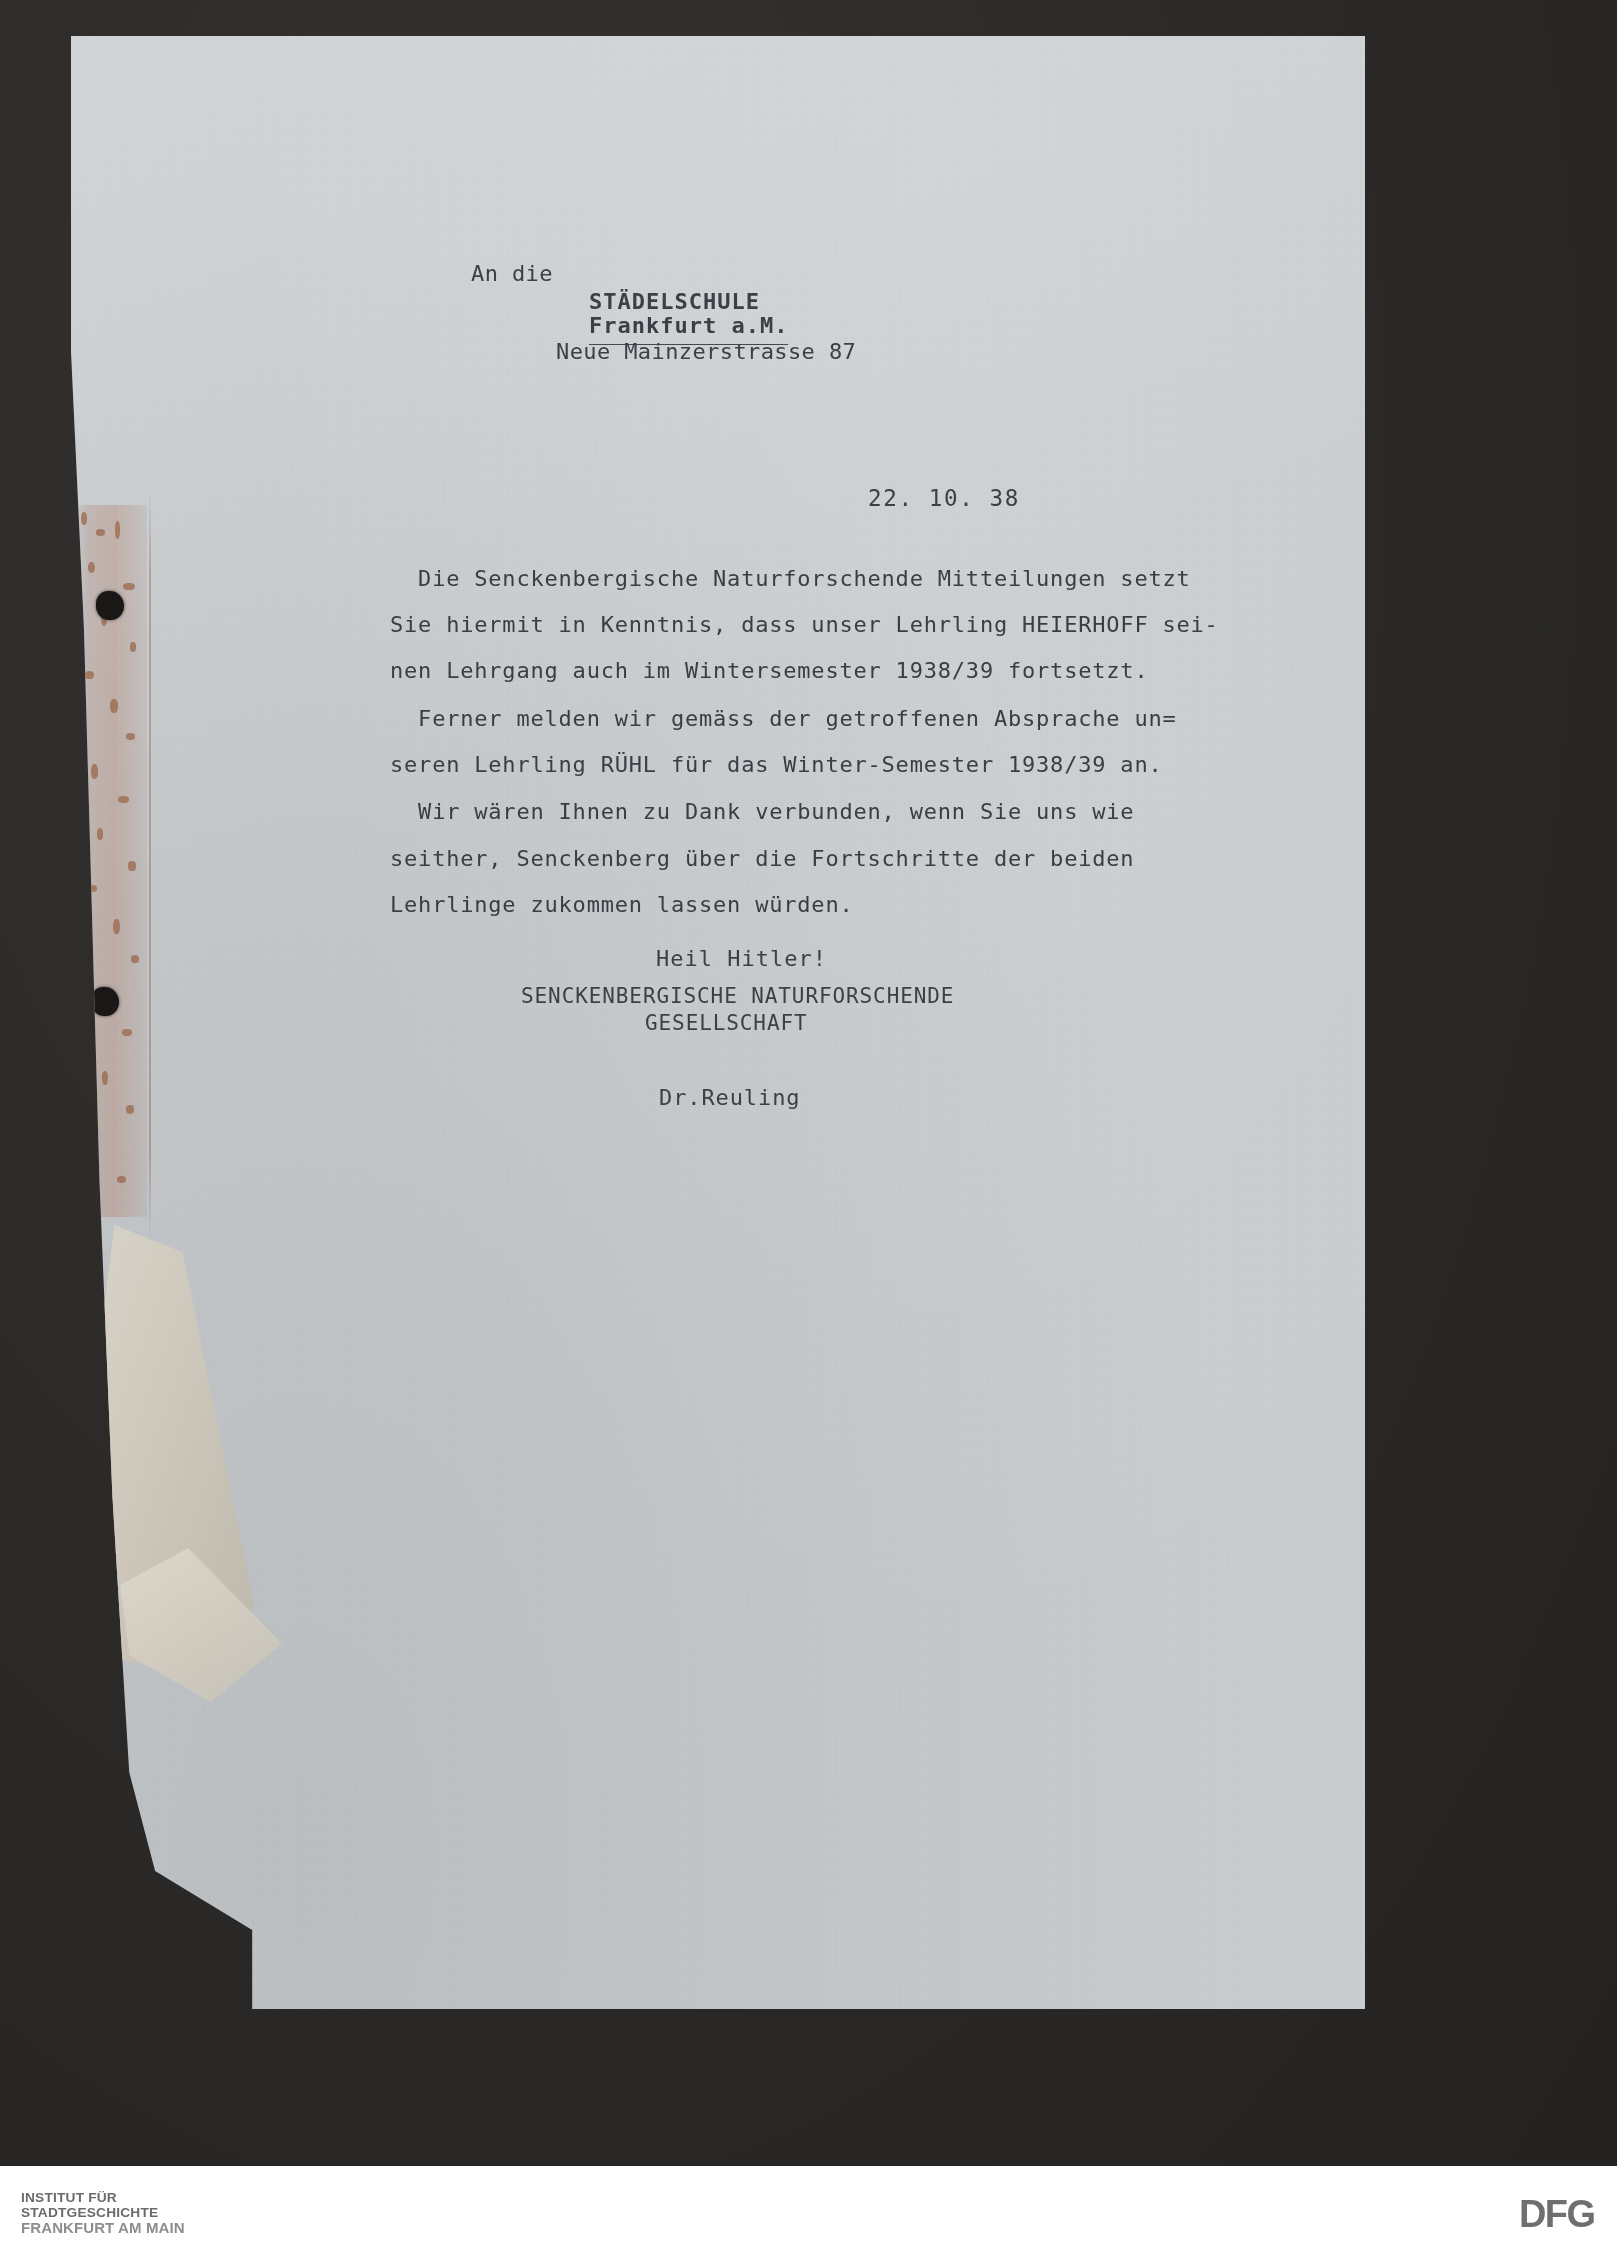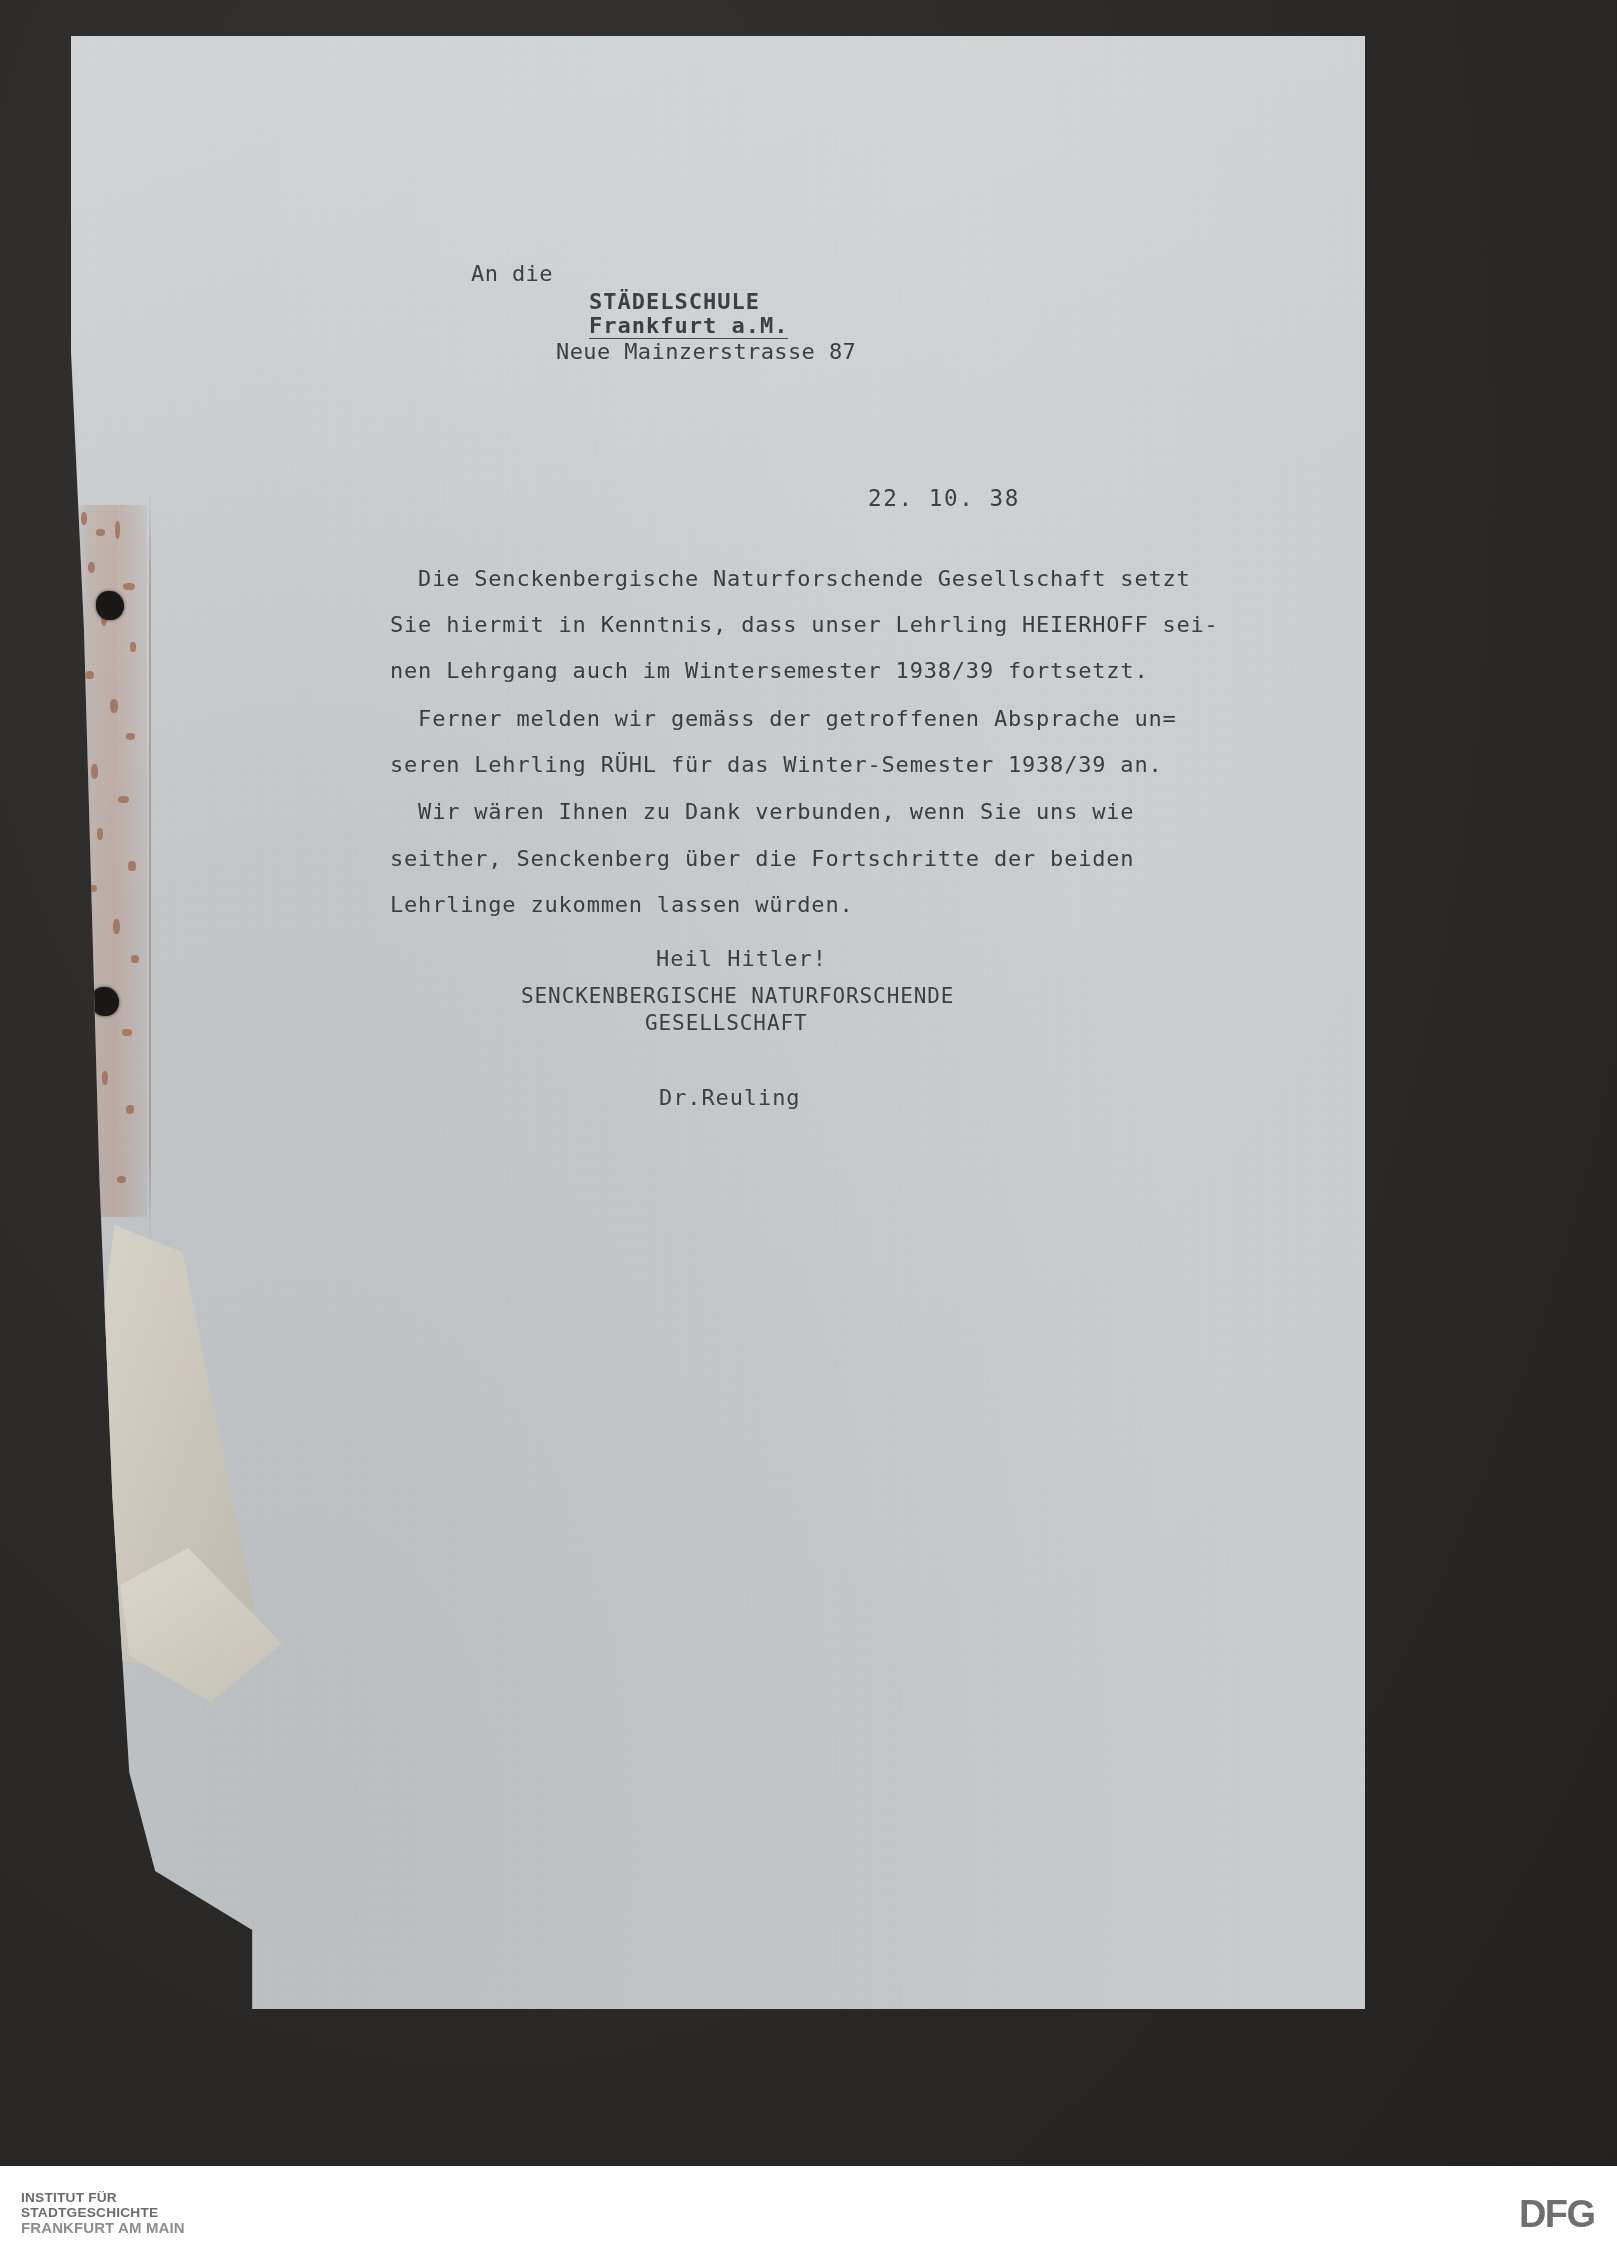--- a/index.html
+++ b/index.html
@@ -172,21 +172,21 @@
   #letter-body {
     position: absolute;
     left: 0; top: 0;
     width: 1294px;
     height: 1973px;
   }
   .addr-line    { font-size: 22px; }
   #addr-to      { left: 400px; top: 225px; }
   #addr-school  { left: 518px; top: 253px; font-weight: bold; letter-spacing: 1px; }
   #addr-city    { left: 518px; top: 277px; font-weight: bold; letter-spacing: 1px;
-                  border-bottom: 1.6px solid #45484f; padding-bottom: 0; }
+                  border-bottom: 1.6px solid #45484f; padding-bottom: 6px; }
   #addr-street  { left: 485px; top: 303px; }
 
   #letter-date  { left: 797px; top: 449px; font-size: 22.6px; letter-spacing: 1.6px; }
 
   .body-line {
     font-size: 22px;
     letter-spacing: 0.8px;
     color: #3a3d44;
   }
 
@@ -239,21 +239,21 @@
   <div id="letter-body">
 
     <div class="tw addr-line" id="addr-to">An die</div>
     <div class="tw addr-line" id="addr-school">STÄDELSCHULE</div>
     <div class="tw addr-line" id="addr-city">Frankfurt a.M.</div>
     <div class="tw addr-line" id="addr-street">Neue Mainzerstrasse 87</div>
 
     <div class="tw" id="letter-date">22. 10. 38</div>
 
     <div id="paragraph-block">
-        <div class="tw body-line" style="left: 319px; top: 530px;">  Die Senckenbergische Naturforschende Gesellschaft setzt</div>
+        <div class="tw body-line" style="left: 319px; top: 530px;">  Die Senckenbergische Naturforschende Mitteilungen setzt</div>
         <div class="tw body-line" style="left: 319px; top: 576px;">Sie hiermit in Kenntnis, dass unser Lehrling HEIERHOFF sei-</div>
         <div class="tw body-line" style="left: 319px; top: 622px;">nen Lehrgang auch im Wintersemester 1938/39 fortsetzt.</div>
         <div class="tw body-line" style="left: 319px; top: 670px;">  Ferner melden wir gemäss der getroffenen Absprache un=</div>
         <div class="tw body-line" style="left: 319px; top: 716px;">seren Lehrling RÜHL für das Winter-Semester 1938/39 an.</div>
         <div class="tw body-line" style="left: 319px; top: 763px;">  Wir wären Ihnen zu Dank verbunden, wenn Sie uns wie</div>
         <div class="tw body-line" style="left: 319px; top: 810px;">seither, Senckenberg über die Fortschritte der beiden</div>
         <div class="tw body-line" style="left: 319px; top: 856px;">Lehrlinge zukommen lassen würden.</div>
       </div>
 
     <div class="tw" id="signoff-heil">Heil Hitler!</div>

